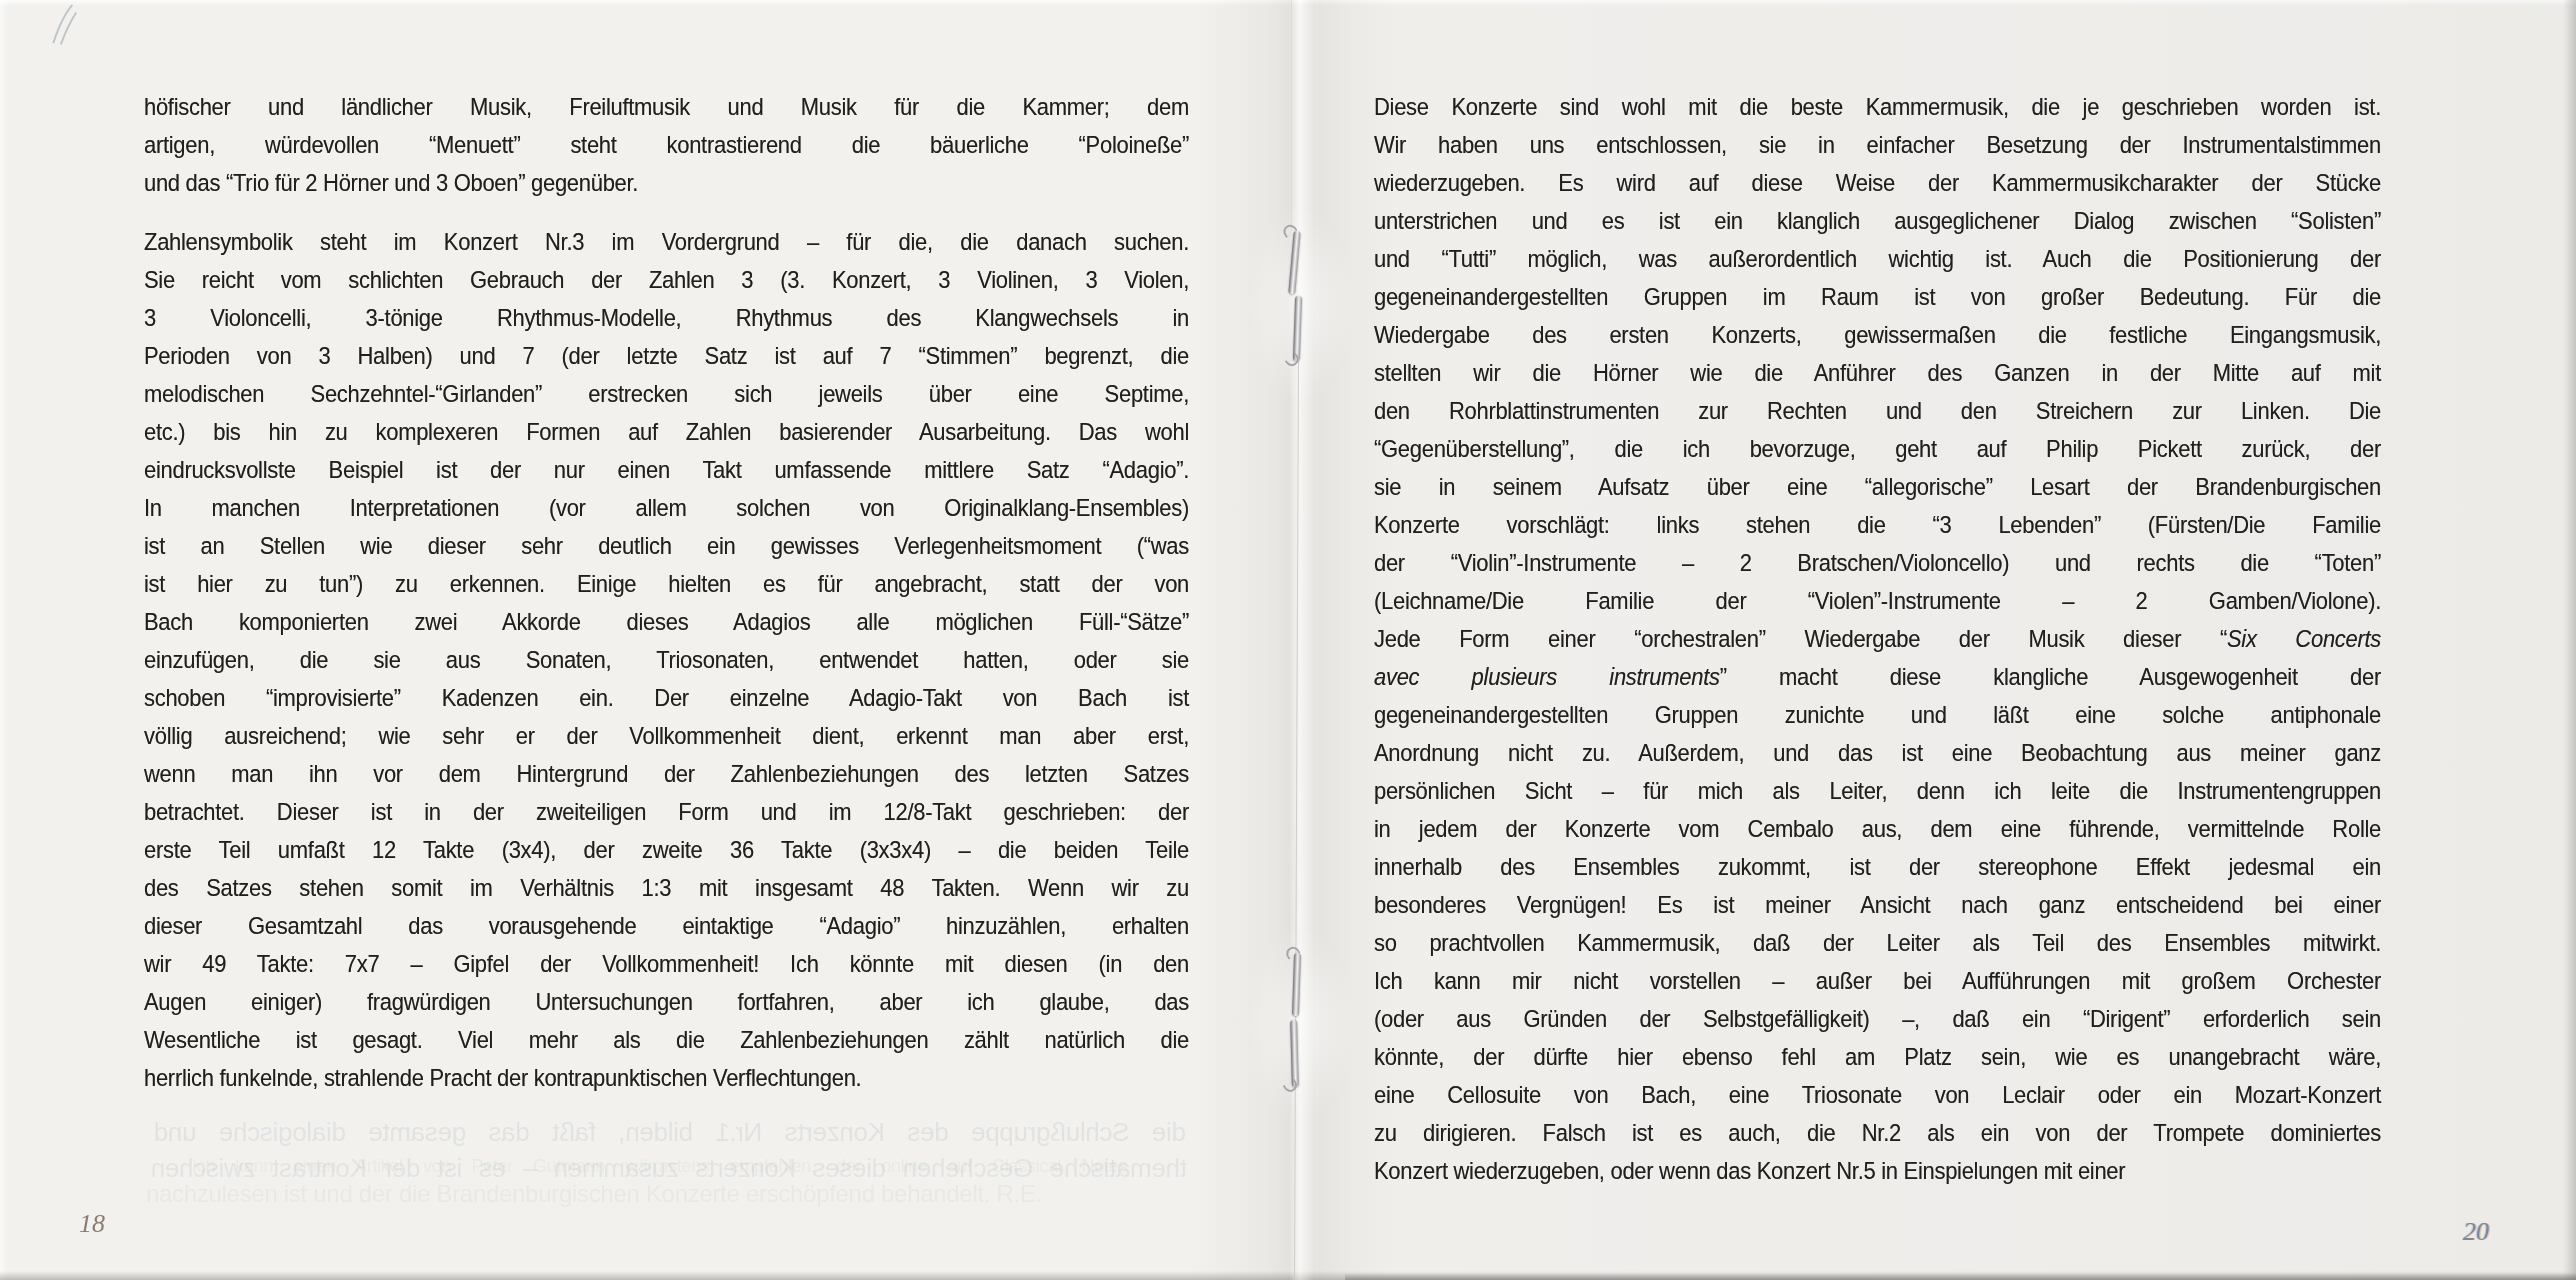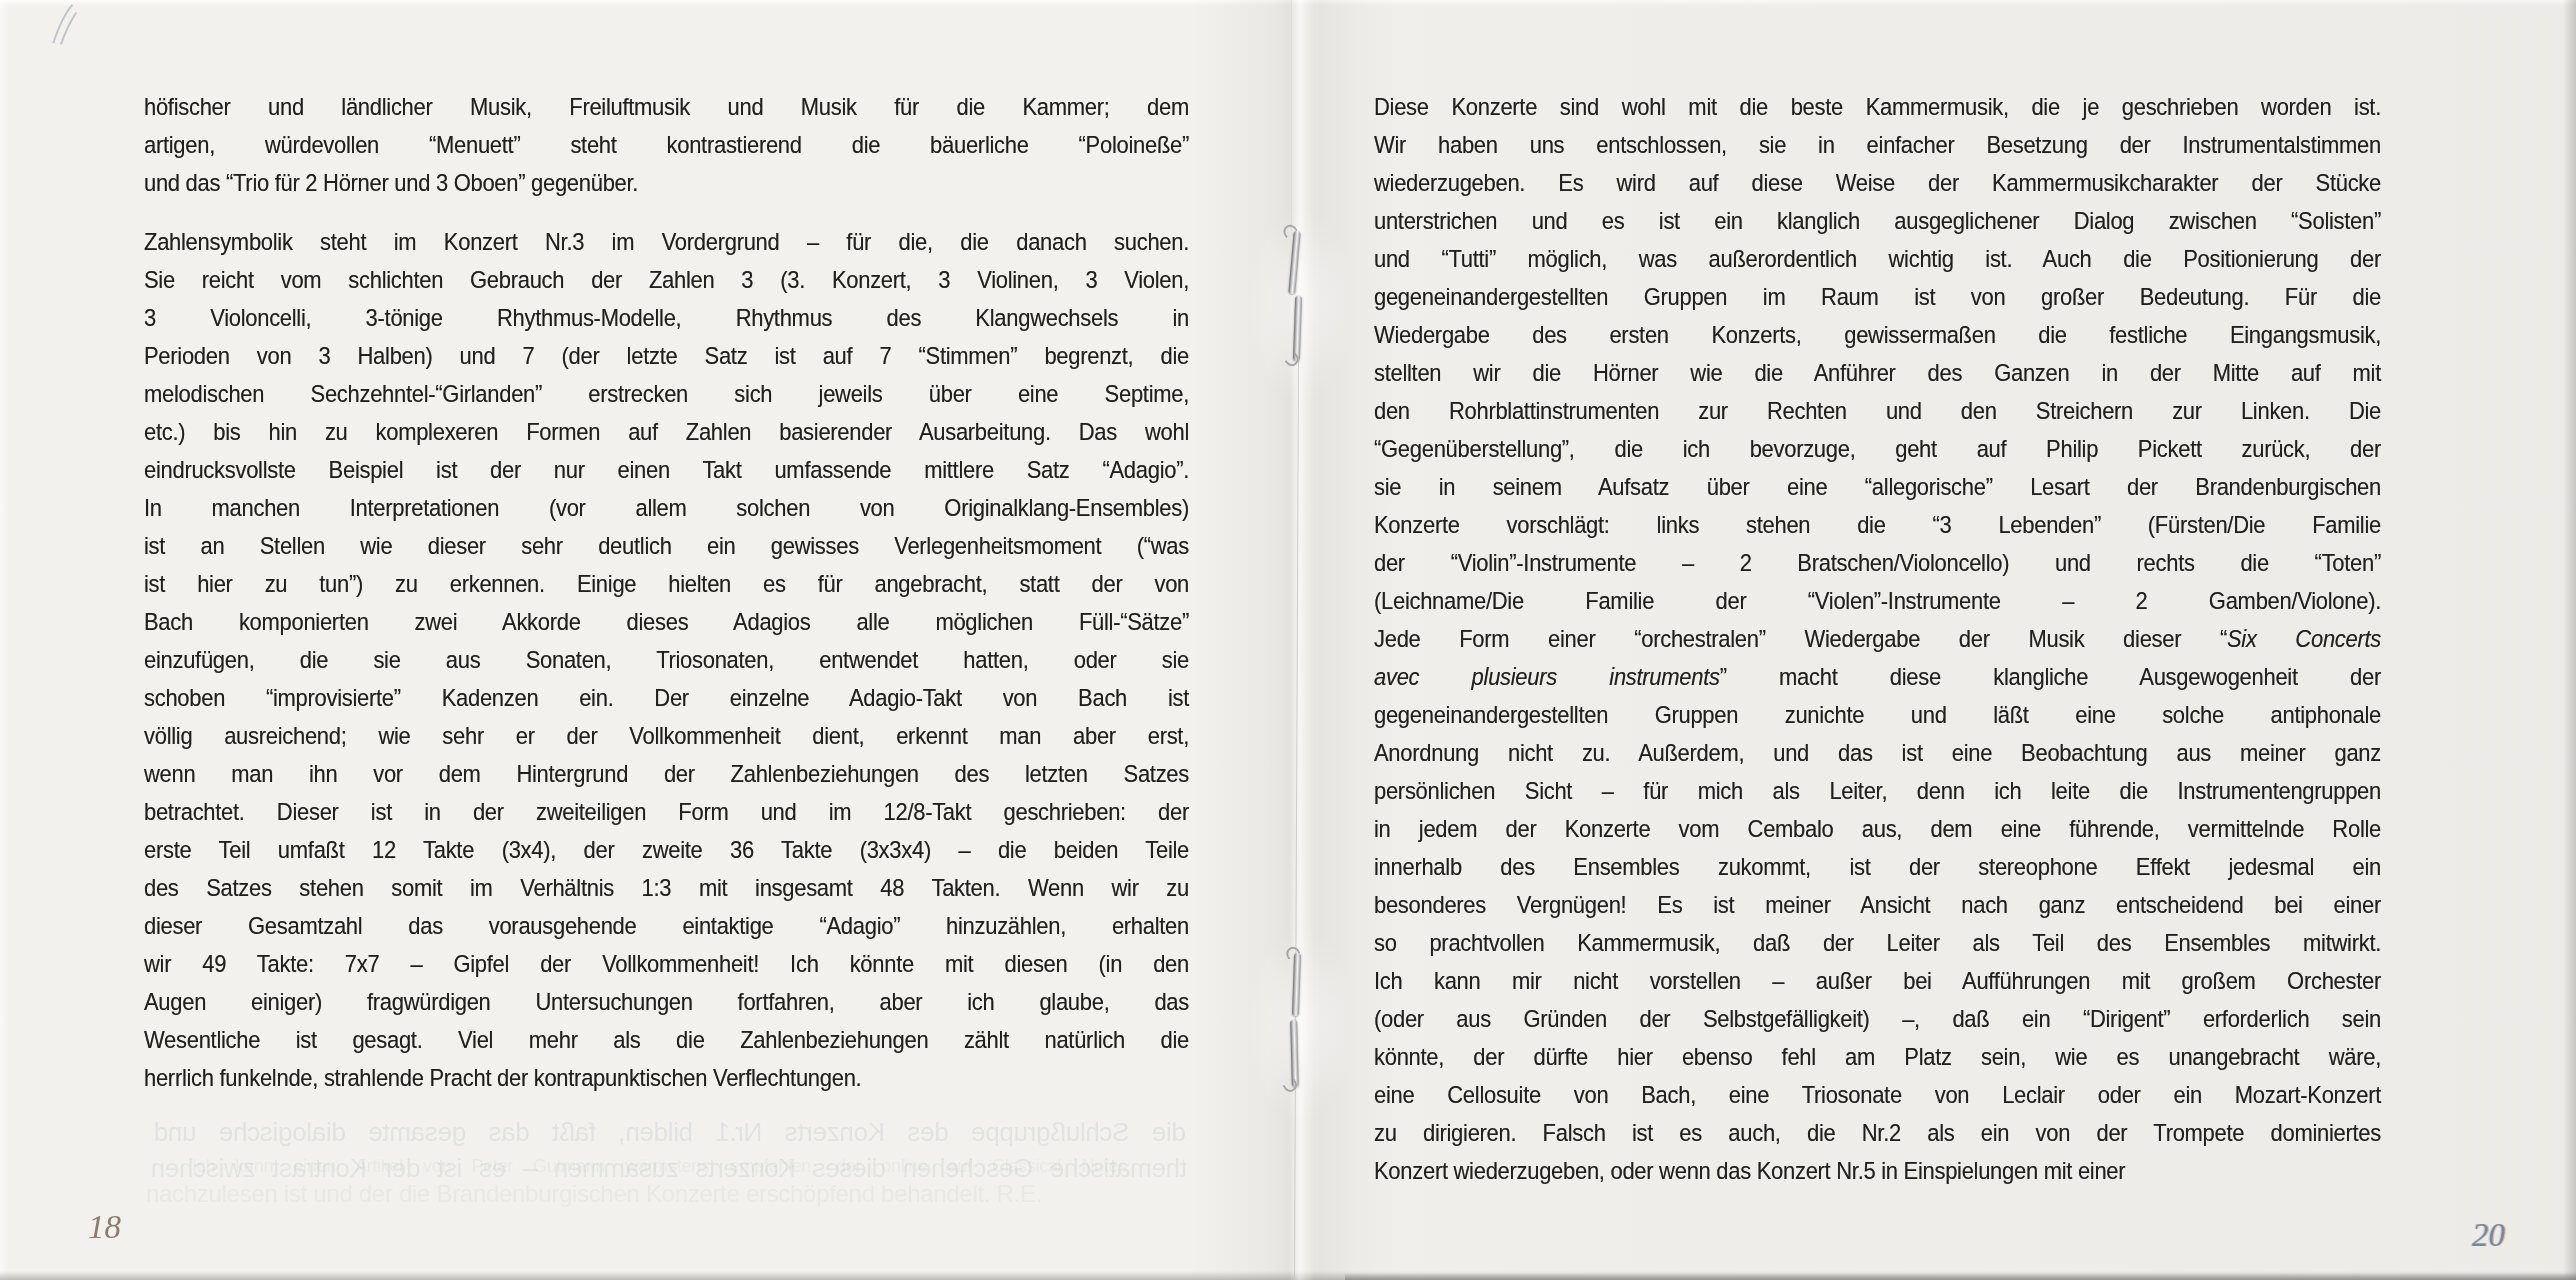--- a/index.html
+++ b/index.html
@@ -19,21 +19,21 @@
   .line{
     text-align:justify;text-align-last:justify;
     transform:scaleY(1.08);transform-origin:0 50%;
     text-shadow:0 0 0.6px rgba(32,30,28,.45);
   }
   .line.last{text-align-last:left;}
   .it{font-style:italic;}
   
   .pagenum{
     position:absolute;font-family:"Liberation Serif", serif;
-    font-style:italic;font-size:33px;margin-left:9px;
+    font-style:italic;font-size:26px;
   }
   #pn-left{left:79px;top:1209px;color:#8d7b70;}
   #pn-right{left:2463px;top:1217px;color:#7d8894;
     text-shadow:1.3px 0 0 rgba(195,115,100,.40),-1.3px 0 0 rgba(110,140,195,.30);}
   
   .ghost{
     position:absolute;color:#8fa0ad;letter-spacing:-0.3px;
     font-size:26px;line-height:33px;
     text-align:justify;text-align-last:justify;white-space:nowrap;
   }

